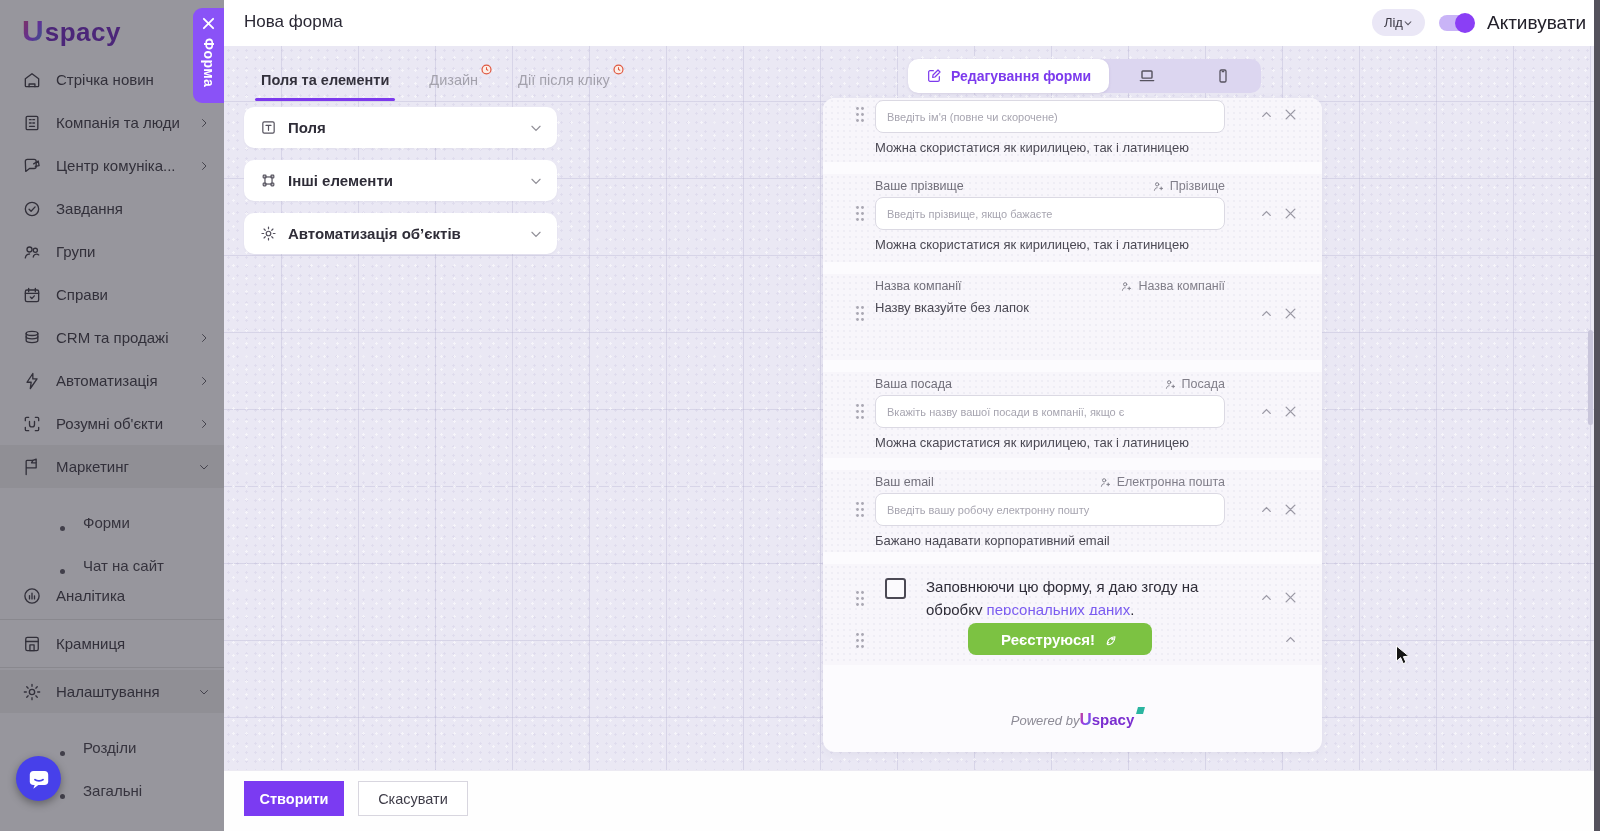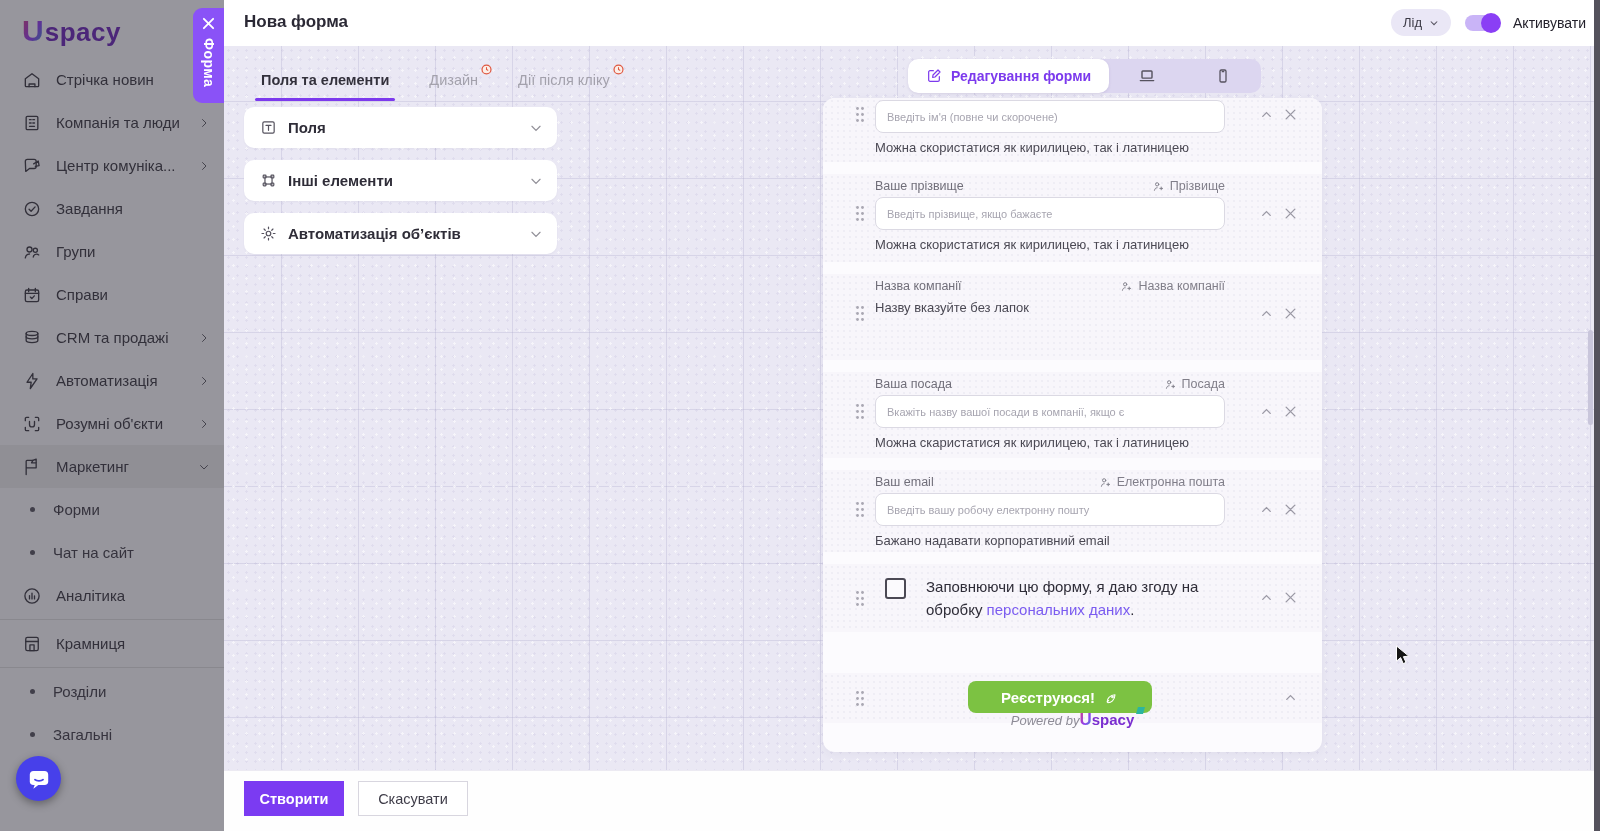--- a/index.html
+++ b/index.html
@@ -12,42 +12,42 @@
   .sidebar-dim{position:absolute;inset:0;background:rgba(36,34,44,0.45);z-index:3;}
   .logo{position:absolute;left:22px;top:14px;display:flex;align-items:baseline;z-index:2;}
   .logo .u{font-size:30px;font-weight:bold;color:#7B2FD0;background:linear-gradient(120deg,#D6407E,#8F3FF0 55%,#2AA8C4);-webkit-background-clip:text;background-clip:text;-webkit-text-fill-color:transparent;}
   .logo .rest{font-size:26px;font-weight:bold;letter-spacing:.5px;color:#6D2BB8;margin-left:1px;}
   .nav{position:absolute;left:0;top:58px;width:224px;z-index:2;}
   .nav-item{display:flex;align-items:center;height:43px;padding:0 14px 0 22px;color:#3E3C46;font-size:15px;cursor:pointer;}
   .nav-item.active-band{background:rgba(0,0,0,0.05);}
   .nav-item .ic{width:20px;height:20px;margin-right:14px;flex:0 0 auto;}
   .nav-item .lbl{flex:1 1 auto;white-space:nowrap;overflow:hidden;}
   .nav-item .chev{width:12px;height:12px;flex:0 0 auto;opacity:.8}
-  .nav-sub{display:flex;align-items:center;height:43px;padding-left:30px;color:#45434D;font-size:15px;cursor:pointer;}
+  .nav-sub{display:flex;align-items:flex-end;height:43px;padding-left:30px;color:#45434D;font-size:15px;cursor:pointer;margin-left:30px;}
   .nav-sub .dot{width:5px;height:5px;border-radius:50%;background:#5A5863;margin-right:18px;}
   .nav-divider{height:1px;background:rgba(0,0,0,0.10);margin:2px 0;}
   .chat-fab{position:absolute;left:16px;top:756px;width:45px;height:45px;border-radius:50%;
             background:#4740EA;z-index:4;display:flex;align-items:center;justify-content:center;
             box-shadow:0 3px 8px rgba(0,0,0,.35);cursor:pointer;}
 
   
   .form-tab{position:absolute;left:193px;top:8px;width:31px;height:95px;background:#8A52F7;
             border-radius:9px 0 0 9px;z-index:4;display:flex;flex-direction:column;align-items:center;cursor:pointer;}
   .form-tab .x{margin-top:9px;}
   .form-tab .vtxt{writing-mode:vertical-rl;color:#fff;font-size:14px;font-weight:600;margin-top:8px;letter-spacing:.5px;}
 
   
   .main{position:absolute;left:224px;top:0;width:1376px;height:831px;}
   .topbar{position:absolute;left:0;top:0;width:100%;height:46px;background:#FFFFFF;border-bottom:1px solid #F0EEF5;}
-  .page-title{position:absolute;left:20px;top:12px;font-size:17px;font-weight:700;color:#2B2935;}
+  .page-title{position:absolute;left:20px;top:12px;font-size:17px;font-weight:400;color:#2B2935;}
   .top-right{position:absolute;right:14px;top:9px;display:flex;align-items:center;gap:14px;}
-  .entity-pill{display:flex;align-items:center;gap:7px;background:#EAE7F6;border-radius:15px;height:27px;padding:0 12px;font-size:13px;color:#3B3945;cursor:pointer;}
+  .entity-pill{display:flex;align-items:center;background:#EAE7F6;border-radius:15px;height:27px;padding:0 12px;font-size:13px;color:#3B3945;cursor:pointer;}
   .toggle{position:relative;width:34px;height:16px;border-radius:8px;background:#C9B4F7;cursor:pointer;}
   .toggle .knob{position:absolute;right:-2px;top:-2px;width:20px;height:20px;border-radius:50%;background:#8A3FF5;}
-  .activate-lbl{font-size:14px;color:#23212B;}
+  .activate-lbl{font-size:19px;color:#23212B;}
 
   .canvas{position:absolute;left:0;top:46px;width:100%;height:724px;background-color:#EAE8F4;
     background-image:
       radial-gradient(rgba(255,255,255,0.55) 1px, transparent 1.2px),
       radial-gradient(rgba(160,154,195,0.14) 1px, transparent 1.2px),
       linear-gradient(to right, rgba(180,175,208,0.35) 1px, transparent 1px),
       linear-gradient(to bottom, rgba(180,175,208,0.35) 1px, transparent 1px);
     background-size:13px 13px, 9px 9px, 77px 77px, 77px 77px;
     background-position:3px 5px, 0 0, -20px -22px, -20px -22px;}
 
@@ -269,20 +269,34 @@
       <div class="nav-item">
         <span class="ic">
             <svg viewBox="0 0 24 24" fill="none" stroke="#3E3C46" stroke-width="1.6" stroke-linecap="round" stroke-linejoin="round">
               <rect x="4.5" y="4" width="15" height="16" rx="2"></rect>
               <path d="M4.5 9h15M9.5 13h5v7h-5z"></path>
             </svg>
           </span>
         <span class="lbl">Крамниця</span>
       </div>
       <div class="nav-divider"></div>
+      <div class="nav-item active-band">
+        <span class="ic">
+            <svg viewBox="0 0 24 24" fill="none" stroke="#3E3C46" stroke-width="1.6" stroke-linecap="round">
+              <circle cx="12" cy="12" r="3.2"></circle>
+              <path d="M12 2.8v2.4M12 18.8v2.4M21.2 12h-2.4M5.2 12H2.8M18.3 5.7l-1.7 1.7M7.4 16.6l-1.7 1.7M18.3 18.3l-1.7-1.7M7.4 7.4 5.7 5.7"></path>
+            </svg>
+          </span>
+        <span class="lbl">Налаштування</span>
+        <span class="chev">
+            <svg viewBox="0 0 24 24" fill="none" stroke="#3E3C46" stroke-width="2" stroke-linecap="round">
+              <path d="M5 9l7 7 7-7"></path>
+            </svg>
+          </span>
+      </div>
       <div class="nav-sub">
         <span class="dot"></span>
         <span class="lbl">Розділи</span>
       </div>
       <div class="nav-sub">
         <span class="dot"></span>
         <span class="lbl">Загальні</span>
       </div>
     </div>
     <div class="sidebar-dim"></div>
@@ -642,21 +656,21 @@
                 </svg>
               </span>
             <span class="ctl">
                 <svg width="15" height="15" viewBox="0 0 24 24" fill="none" stroke="#9B99A5" stroke-width="2.2" stroke-linecap="round">
                   <path d="M5 5l14 14M19 5 5 19"></path>
                 </svg>
               </span>
           </div>
         </div>
 
-        <div class="frow" style="top:575px;height:50px;">
+        <div class="frow" style="top:517px;height:50px;">
           <span class="drag" style="top:17px;">
               <svg width="10" height="17" viewBox="0 0 10 17">
                 <g fill="#A9A7B2">
                   <circle cx="2.5" cy="2.5" r="1.4"></circle>
                   <circle cx="7.5" cy="2.5" r="1.4"></circle>
                   <circle cx="2.5" cy="8.5" r="1.4"></circle>
                   <circle cx="7.5" cy="8.5" r="1.4"></circle>
                   <circle cx="2.5" cy="14.5" r="1.4"></circle>
                   <circle cx="7.5" cy="14.5" r="1.4"></circle>
                 </g>

